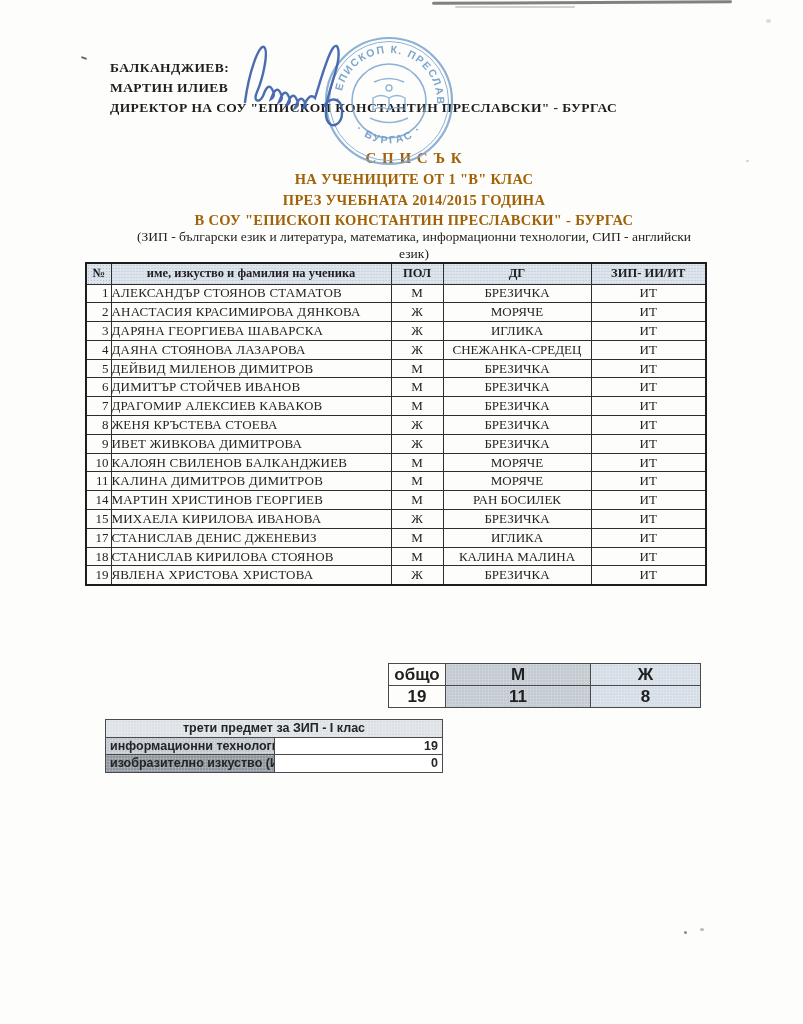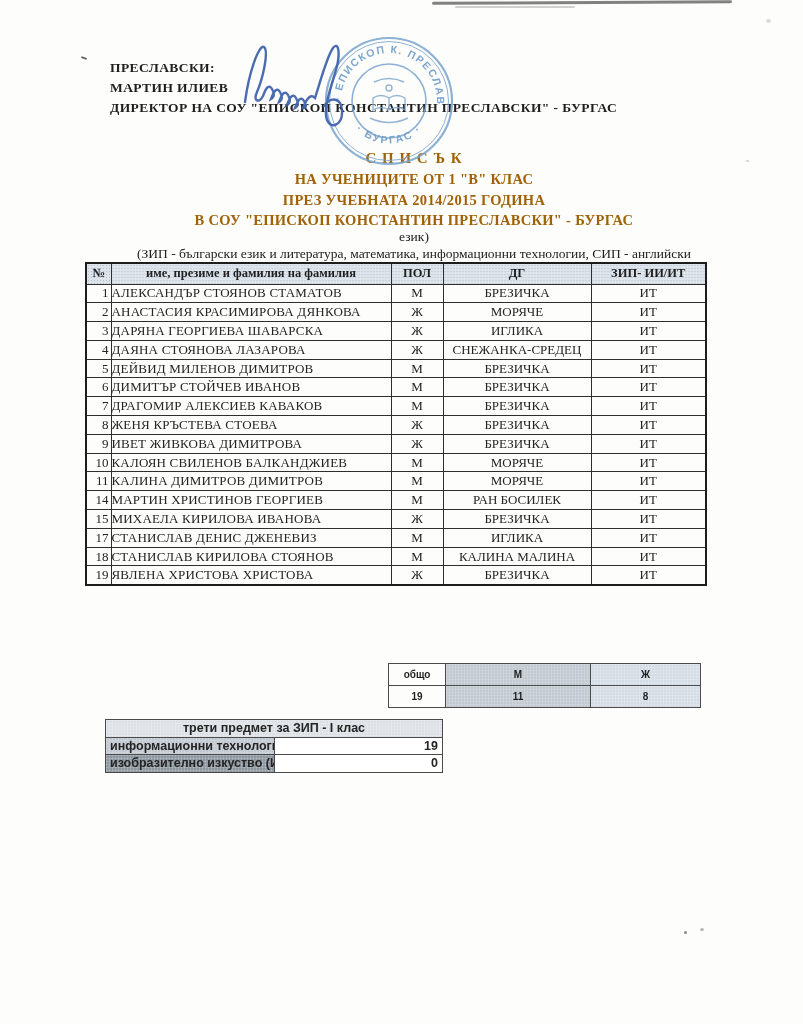--- a/index.html
+++ b/index.html
@@ -61,21 +61,21 @@
   .students th{font-size:12.5px;font-weight:bold;text-align:center;color:#1f1f1f;}
   .students .c0{text-align:right;padding-right:2px;}
   .students .c1{text-align:left;padding-left:0;letter-spacing:.2px;}
   .students .c2,.students .c3,.students .c4{text-align:center;}
   .col-n{width:25px;} .col-name{width:280px;} .col-sex{width:52px;} .col-dg{width:148px;} .col-zip{width:115px;}
 
   
   .totals{
     position:absolute;left:388px;top:663px;width:312px;
     font-family:"Liberation Sans", sans-serif;
-    font-size:10px;font-weight:bold;color:#1f1f1f;
+    font-size:17px;font-weight:bold;color:#1f1f1f;
     border:1.6px solid #3c3c3c;
   }
   .totals td{border:1.2px solid #4a4a4a;text-align:center;height:21px;padding:0;}
   .tot-c0{width:57px;} .tot-c1{width:145px;} .tot-c2{width:110px;}
 
   
   .zip{
     position:absolute;left:105px;top:719px;width:338px;
     font-family:"Liberation Sans", sans-serif;
     font-size:12.5px;font-weight:bold;color:#242424;
@@ -93,21 +93,21 @@
 
   <div class="streak" style="left:432px;top:1px;width:300px;height:2.5px;transform:rotate(-.3deg);"></div>
   <div class="streak" style="left:455px;top:6px;width:120px;height:1.5px;opacity:.25;"></div>
   <div class="speck" style="left:81px;top:57px;width:6px;height:2px;border-radius:2px;transform:rotate(20deg);background:#666;"></div>
   <div class="speck" style="left:684px;top:931px;width:3px;height:3px;"></div>
   <div class="speck" style="left:700px;top:928px;width:4px;height:3px;opacity:.6;"></div>
   <div class="speck" style="left:766px;top:19px;width:5px;height:4px;opacity:.3;"></div>
   <div class="speck" style="left:746px;top:160px;width:3px;height:2px;opacity:.4;"></div>
 
   <div class="approver">
-    <div>ПРЕСЛАВСКИ:</div>
+    <div>БАЛКАНДЖИЕВ:</div>
     <div>МАРТИН ИЛИЕВ</div>
     <div>ДИРЕКТОР НА СОУ "ЕПИСКОП КОНСТАНТИН ПРЕСЛАВСКИ" - БУРГАС</div>
   </div>
 
   <div class="stamp">
     <svg width="142" height="142" viewBox="0 0 142 142">
       <g stroke="#7aa4ce" fill="none" opacity="0.85">
         <circle cx="71" cy="71" r="63" stroke-width="2.2"></circle>
         <circle cx="71" cy="71" r="59.5" stroke-width="1"></circle>
         <circle cx="71" cy="71" r="37" stroke-width="1.6"></circle>
@@ -153,36 +153,36 @@
     </svg>
   </div>
 
   <div class="title-block">
     <div class="t1">С П И С Ъ К</div>
     <div class="t2">НА УЧЕНИЦИТЕ ОТ  1 "В" КЛАС</div>
     <div class="t2">ПРЕЗ УЧЕБНАТА 2014/2015 ГОДИНА</div>
     <div class="t2">В СОУ "ЕПИСКОП КОНСТАНТИН ПРЕСЛАВСКИ" - БУРГАС</div>
   </div>
   <div class="note">
+    <div>(ЗИП - български език и литература, математика, информационни технологии, СИП - английски</div>
     <div>език)</div>
-    <div>(ЗИП - български език и литература, математика, информационни технологии, СИП - английски</div>
   </div>
 
   <table class="students">
     <colgroup>
       <col class="col-n">
         <col class="col-name">
         <col class="col-sex">
         <col class="col-dg">
         <col class="col-zip">
     </colgroup>
     <thead>
       <tr>
         <th class="ht-blue">№</th>
-        <th class="ht-blue">име, презиме и фамилия на фамилия</th>
+        <th class="ht-blue">име, изкуство и фамилия на ученика</th>
         <th class="ht-blue">ПОЛ</th>
         <th class="ht-blue">ДГ</th>
         <th class="ht-blue">ЗИП- ИИ/ИТ</th>
       </tr>
     </thead>
     <tbody>
         <tr>
           <td class="c0">1</td>
           <td class="c1">АЛЕКСАНДЪР СТОЯНОВ СТАМАТОВ</td>
           <td class="c2">М</td>

